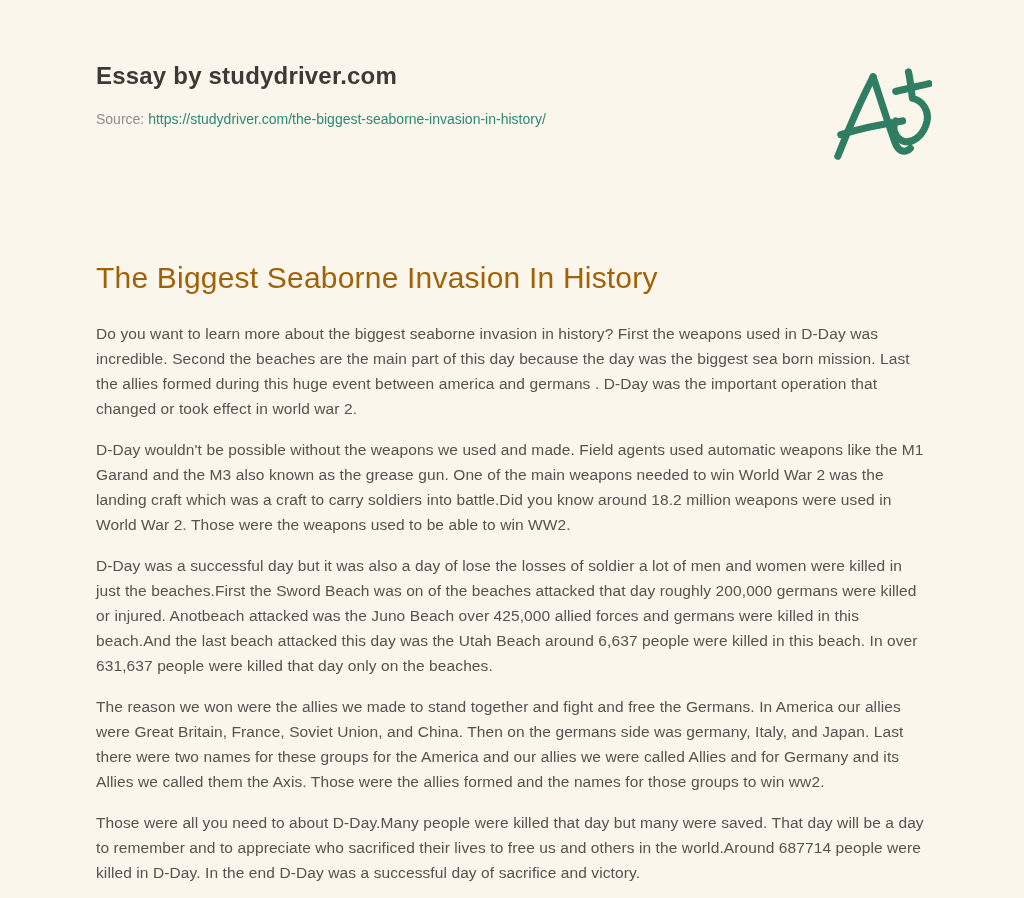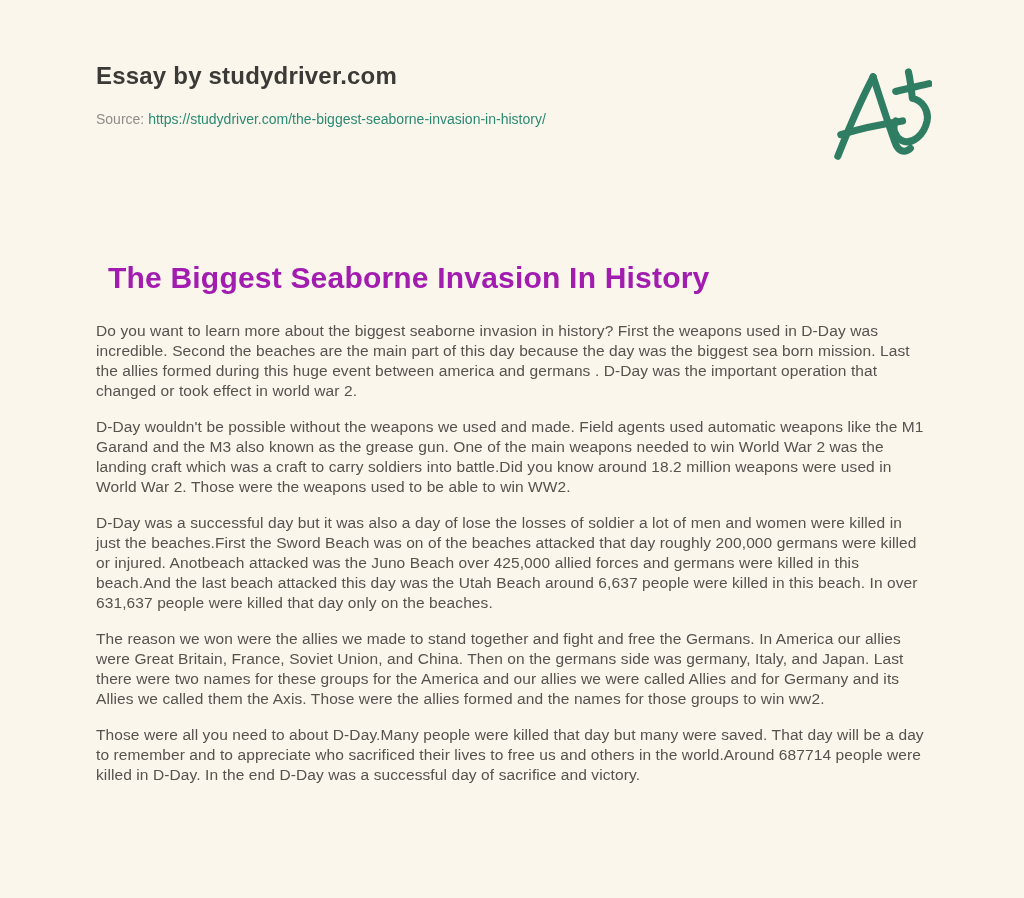--- a/index.html
+++ b/index.html
@@ -41,32 +41,32 @@
   }
   .logo {
     margin-top: 4px;
     margin-right: -4px;
     width: 104px;
     height: 102px;
     flex: 0 0 auto;
   }
   .logo svg { display: block; width: 104px; height: 102px; }
   .essay-title {
-    margin: 92px 0 0 12px;
+    margin: 92px 0 0 0;
     font-size: 30px;
-    font-weight: 700;
+    font-weight: 400;
     letter-spacing: 0.2px;
-    color: #a21caf;
+    color: #a16207;
     line-height: 1.2;
   }
   .article p {
     margin: 16px 0 0 0;
     max-width: 832px;
     font-size: 15.5px;
-    line-height: 20px;
+    line-height: 25px;
     letter-spacing: 0.1px;
     color: #56524d;
   }
   .article .essay-title + p {
     margin-top: 25px;
   }
 </style>
 </head>
 <body>
 

